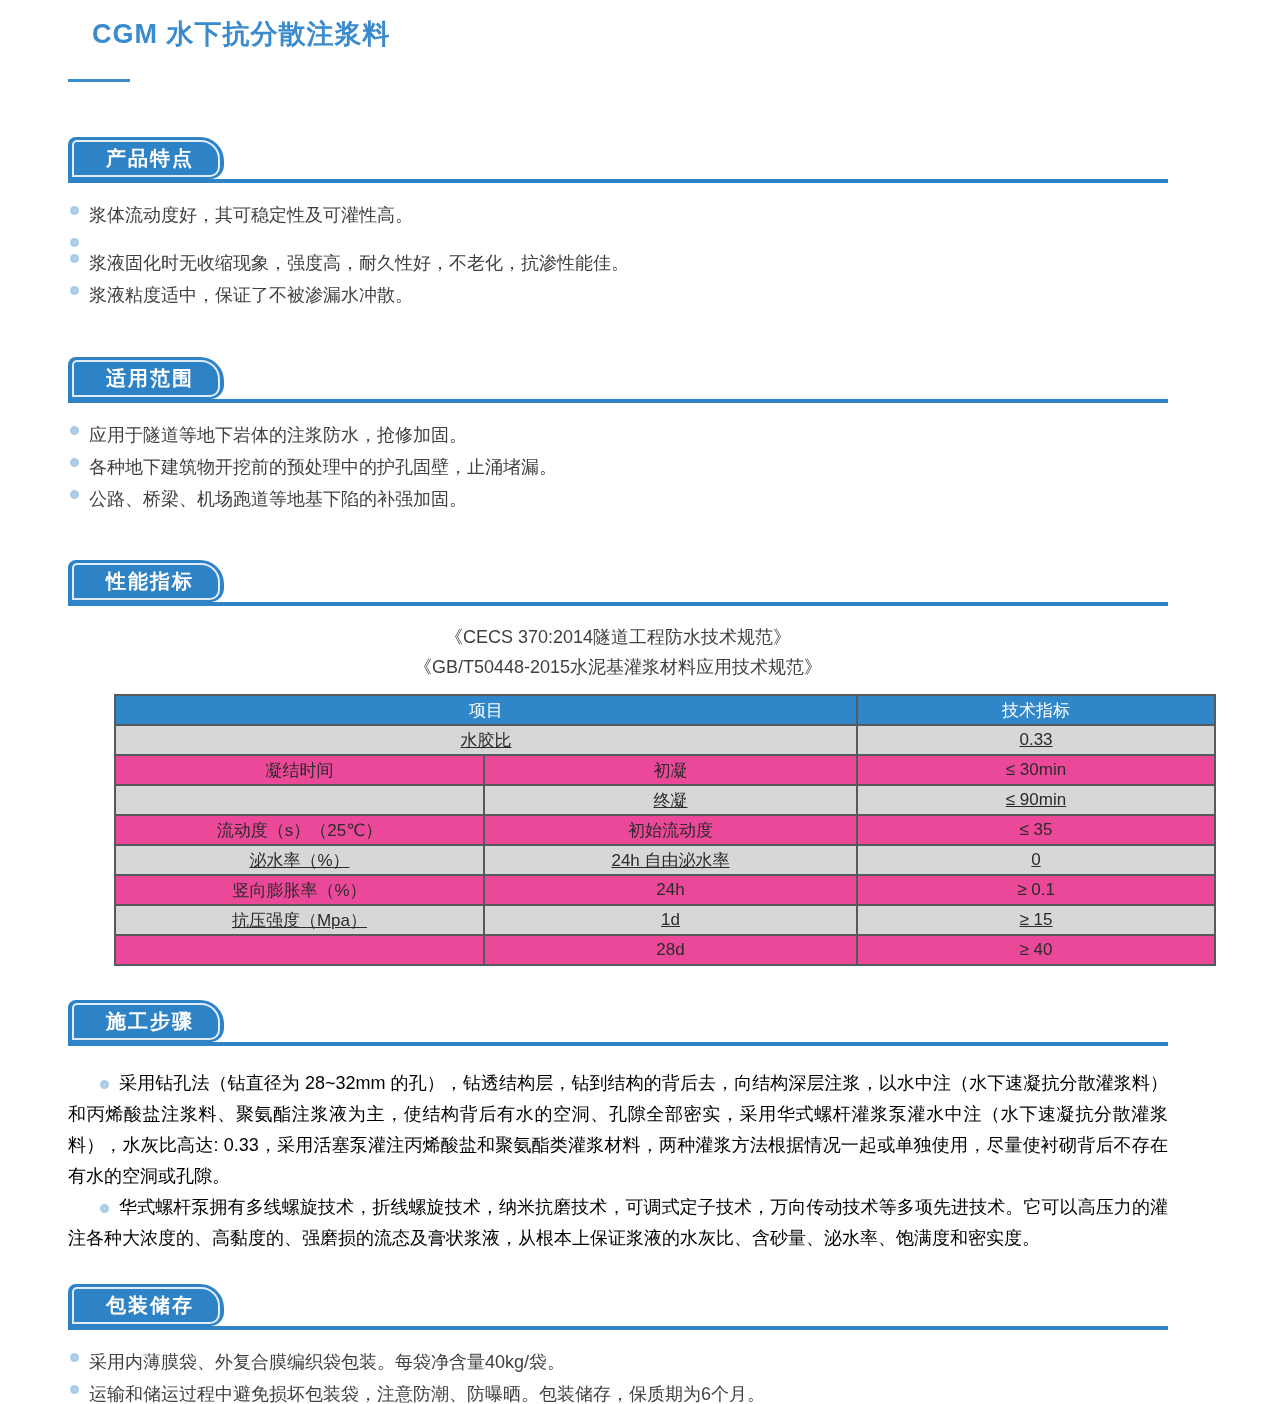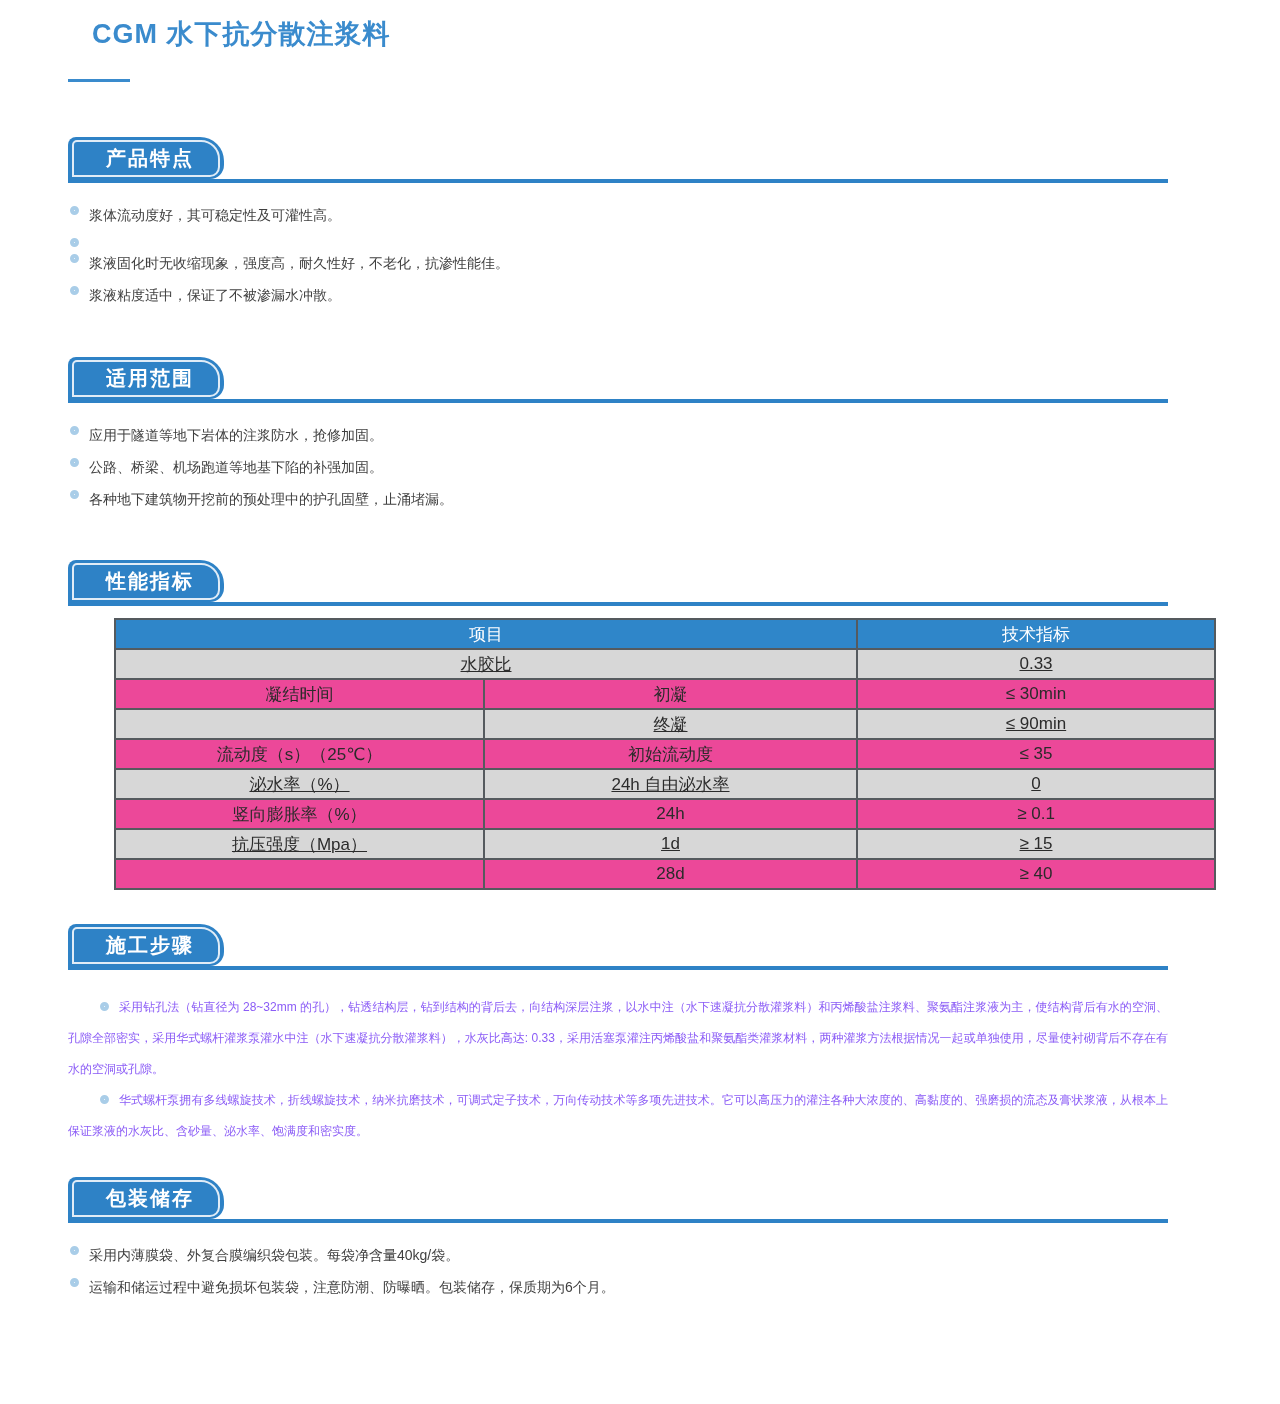--- a/index.html
+++ b/index.html
@@ -26,21 +26,21 @@
     letter-spacing:2px;
   }
   .badge::after {
     content:""; position:absolute; top:3px; right:4px; bottom:2px; left:4px;
     border:2px solid rgba(255,255,255,.85);
     border-radius:5px 19px 10px 0; pointer-events:none;
   }
 
   
   ul.bullets { list-style:none; margin-top:16px; }
-  ul.bullets li { display:flex; align-items:flex-start; font-size:14px; line-height:32px; color:#3f3f3f; }
+  ul.bullets li { display:flex; align-items:flex-start; font-size:18px; line-height:32px; color:#3f3f3f; }
   .ring {
     display:inline-block; width:9px; height:9px; border:4px solid #a9cde8;
     border-radius:50%; background:#ffffff; flex:0 0 auto;
     margin:7px 10px 0 2px;
   }
   .ring.inline { display:inline-block; margin:0 10px 1px 2px; vertical-align:-1px; }
 
   
   .sec-features  { margin-top:55px; }
   .sec-scope     { margin-top:46px; }
@@ -59,21 +59,21 @@
     border:2px solid #555a5e; text-align:center; height:30px; padding:1px 4px;
     font-weight:normal; background:#ec4899;
   }
   table.perf thead th { background:#2f86c9; color:#ffffff; font-size:17px; }
   table.perf tr.shade td { background:#d7d7d7;text-decoration:underline; }
   col.c1 { width:369px; } col.c2 { width:373px; } col.c3 { width:358px; }
 
   
   .steps-text { margin-top:22px; }
   .steps-text p {
-    font-size:12px; line-height:31px; text-align:justify; color:#8b5cf6;
+    font-size:18px; line-height:31px; text-align:justify; color:#000000;
     text-indent:30px;
   }
 </style>
 </head>
 <body>
 
 <div class="page">
   <div class="content">
 
     <h1 class="doc-title">CGM 水下抗分散注浆料</h1>
@@ -106,32 +106,36 @@
       <div class="sec-head">
         <span class="badge">适用范围</span>
       </div>
       <ul class="bullets">
         <li>
             <span class="ring"></span>
             <span>应用于隧道等地下岩体的注浆防水，抢修加固。</span>
           </li>
         <li>
             <span class="ring"></span>
+            <span>各种地下建筑物开挖前的预处理中的护孔固壁，止涌堵漏。</span>
+          </li>
+        <li>
+            <span class="ring"></span>
             <span>公路、桥梁、机场跑道等地基下陷的补强加固。</span>
           </li>
-        <li>
-            <span class="ring"></span>
-            <span>各种地下建筑物开挖前的预处理中的护孔固壁，止涌堵漏。</span>
-          </li>
       </ul>
     </section>
 
     <section class="sec-perf">
       <div class="sec-head">
         <span class="badge">性能指标</span>
+      </div>
+      <div class="standards">
+        <div>《CECS 370:2014隧道工程防水技术规范》</div>
+        <div>《GB/T50448-2015水泥基灌浆材料应用技术规范》</div>
       </div>
 
       <table class="perf">
         <colgroup>
             <col class="c1">
             <col class="c2">
             <col class="c3">
           </colgroup>
         <thead>
           <tr>

